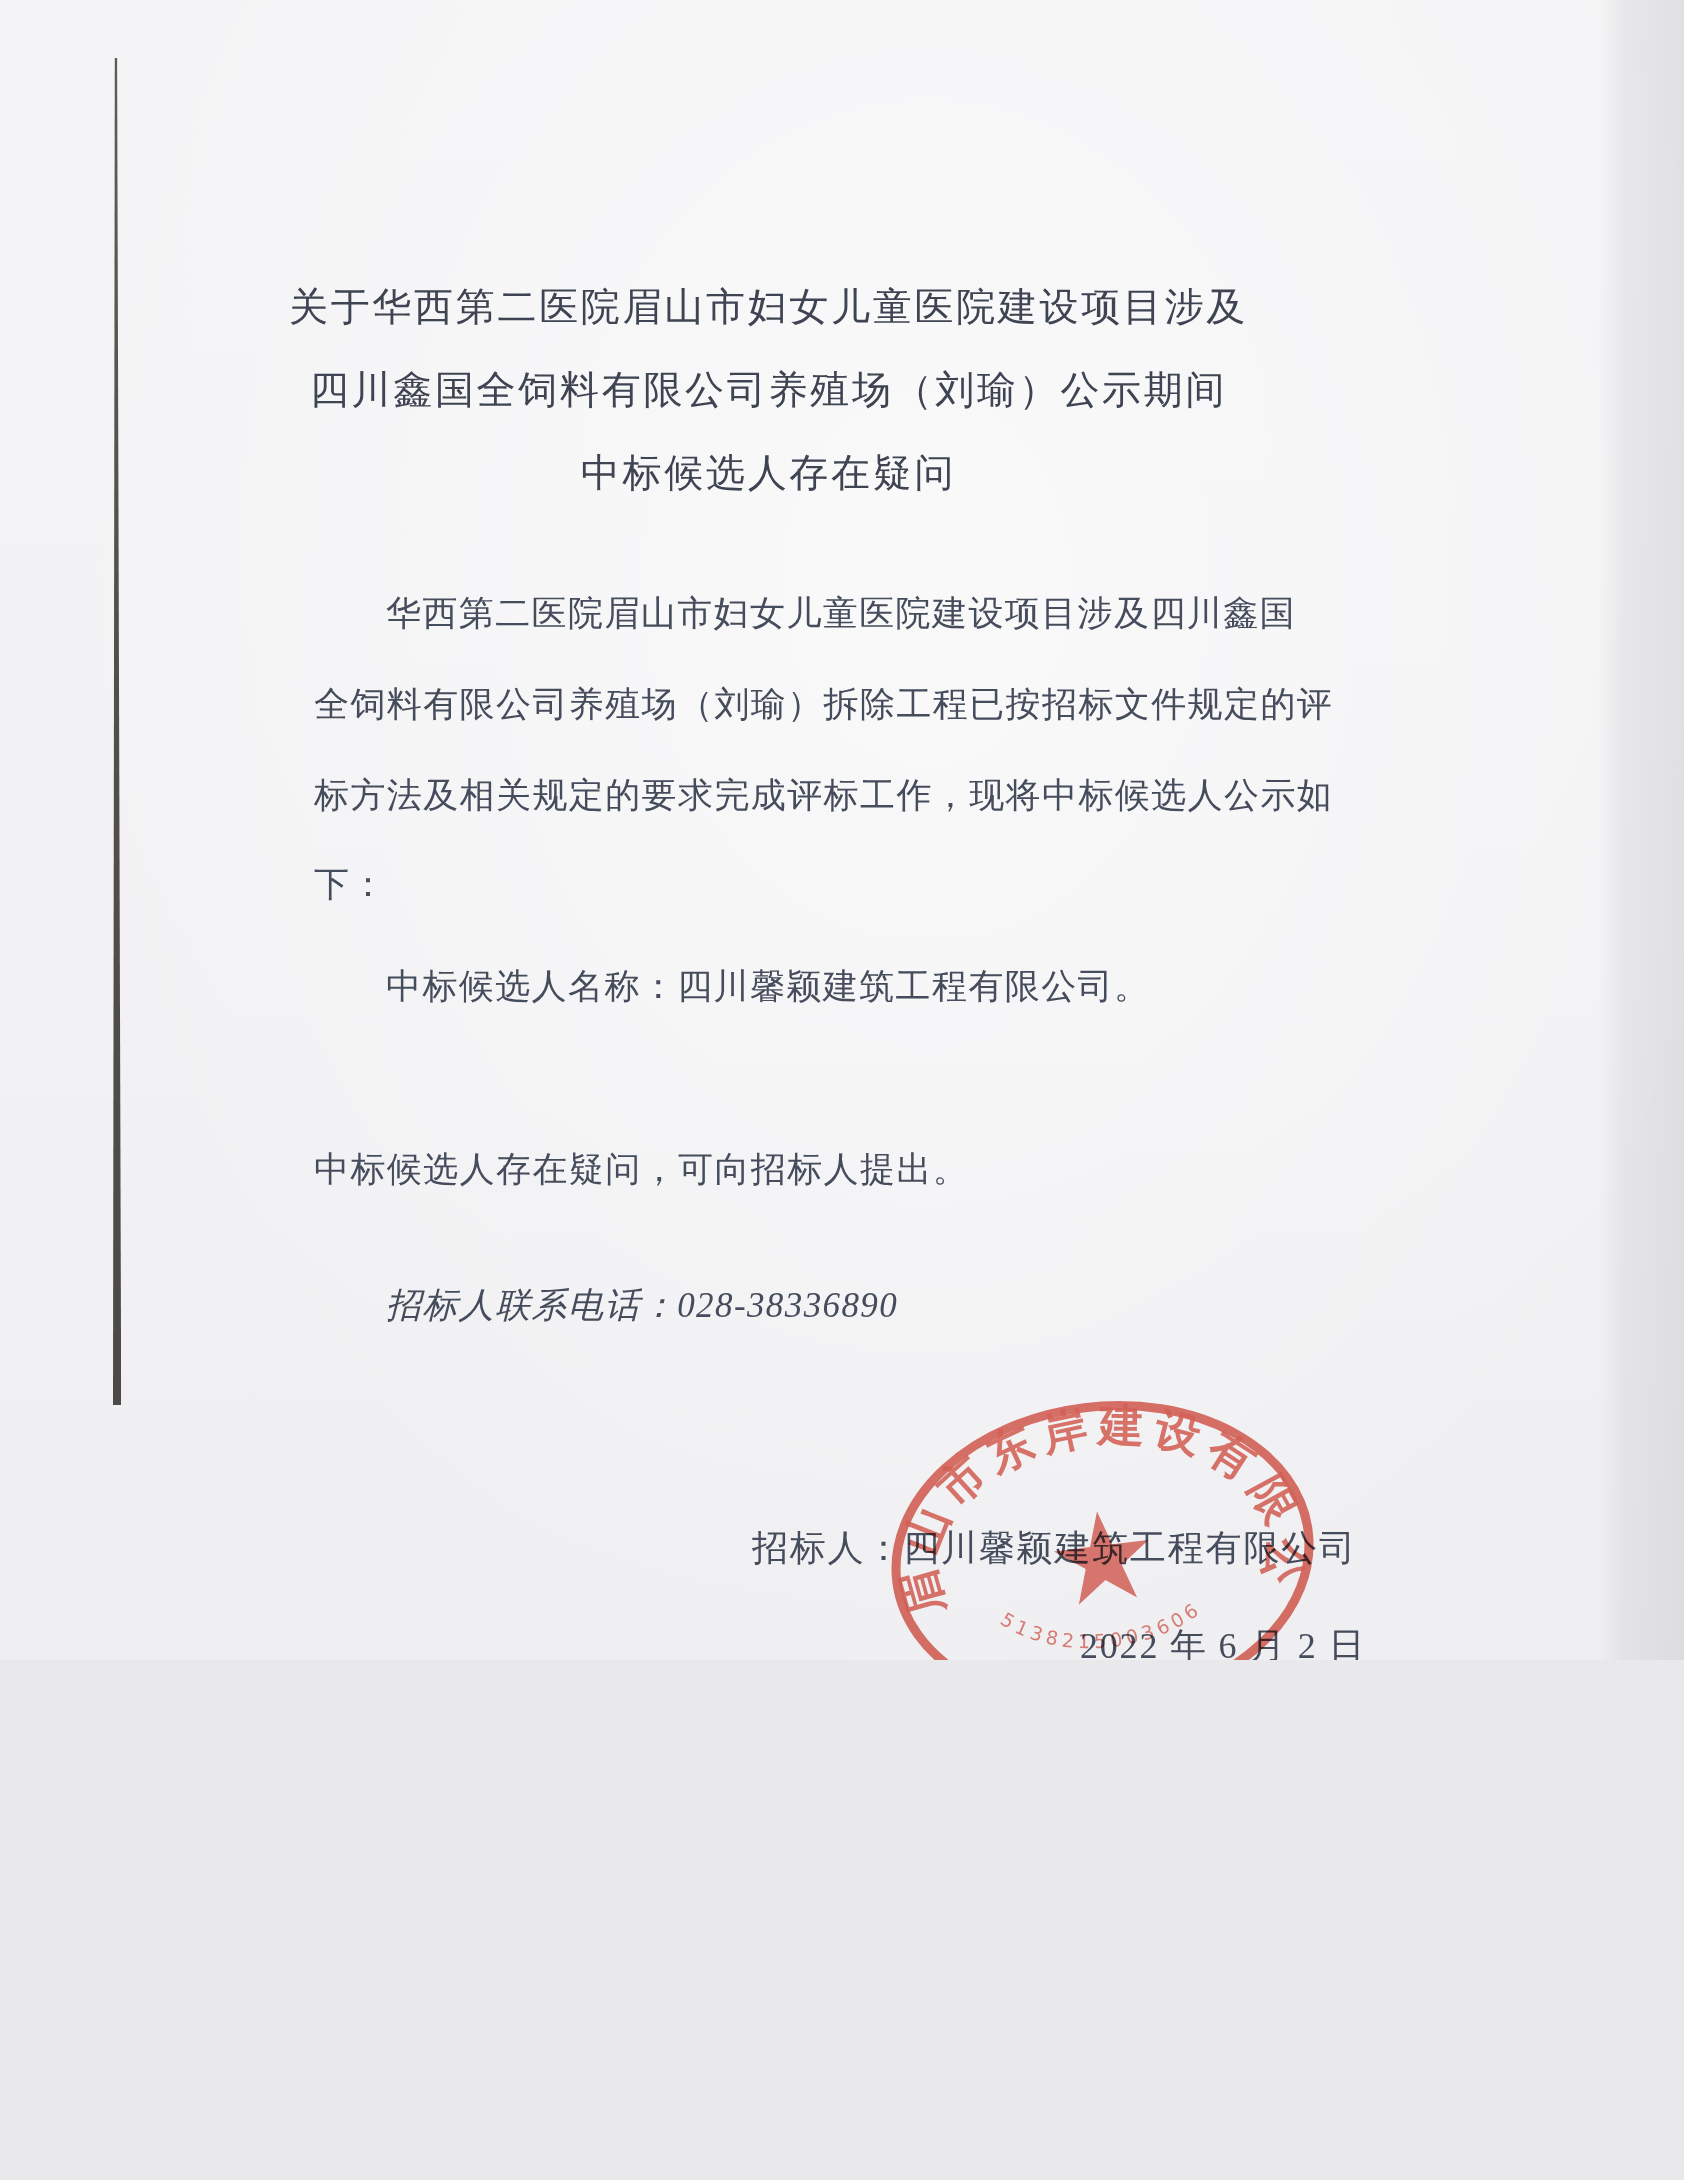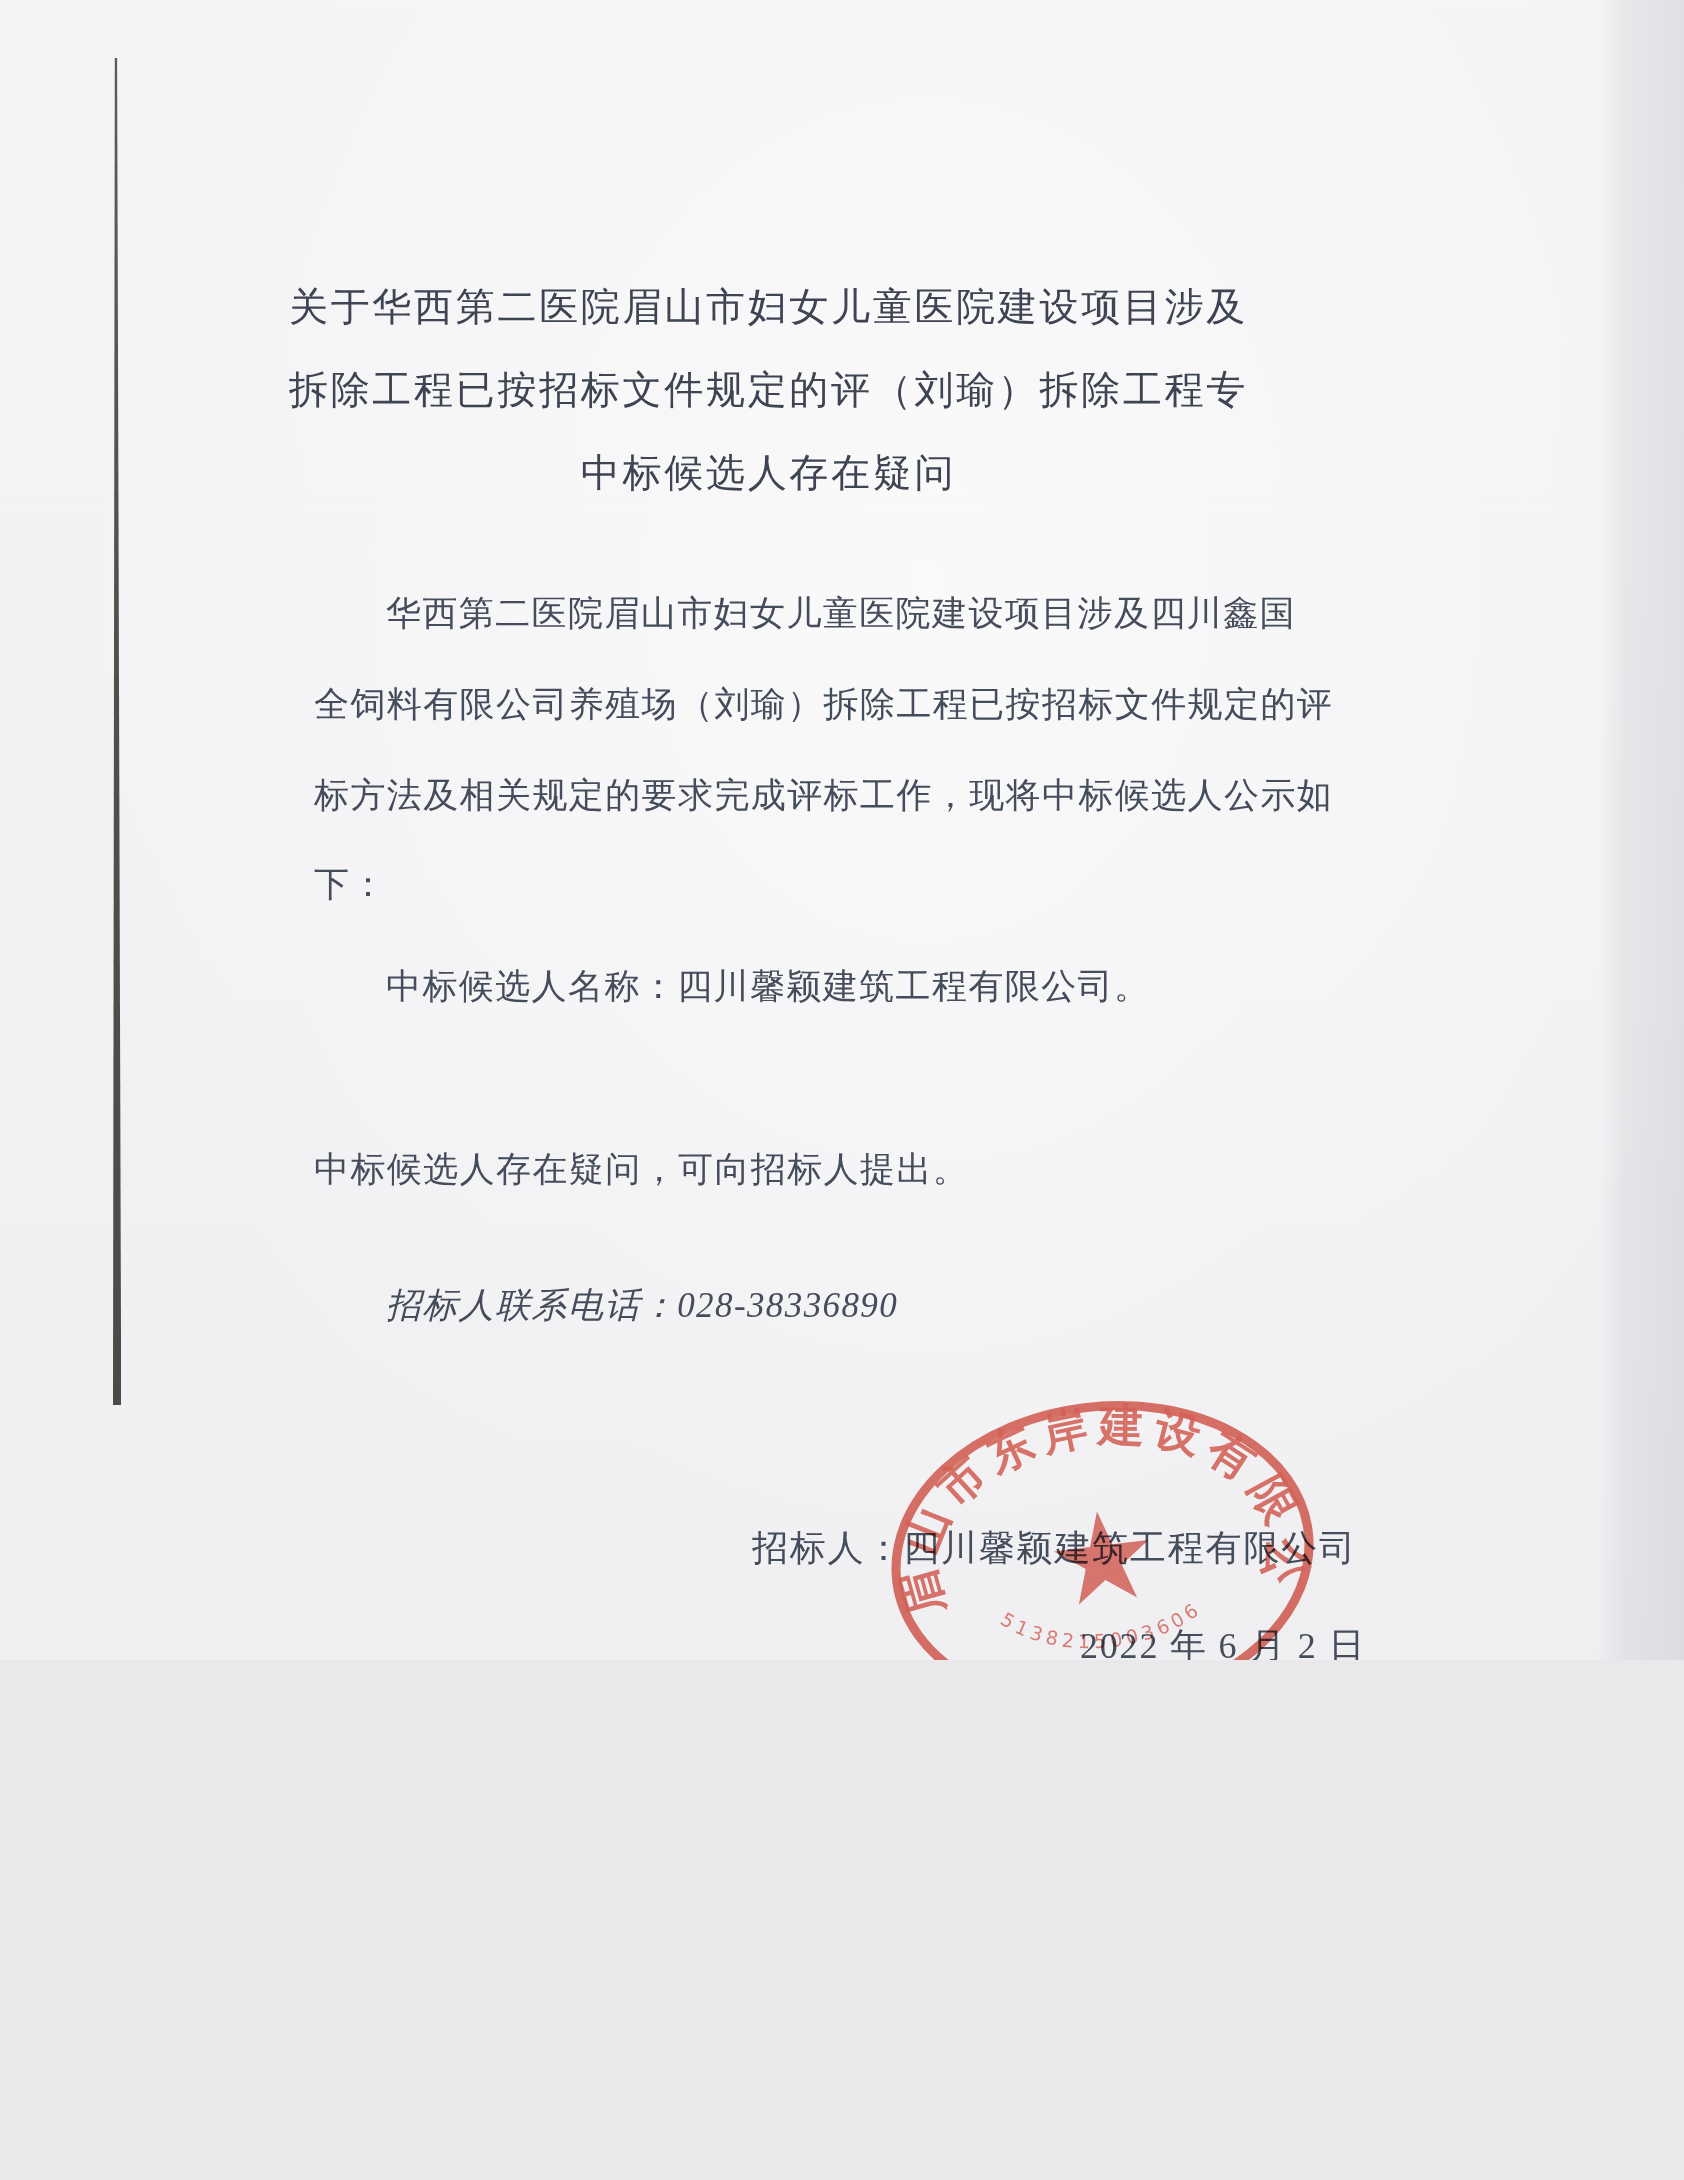--- a/index.html
+++ b/index.html
@@ -63,21 +63,21 @@
 <div class="scan">
 
   <div class="right-band"></div>
   <div class="below-strip"></div>
   <div class="left-edge-line"></div>
   <div class="corner-white"></div>
   <div class="bottom-edge-strip"></div>
 
   <div class="doc-title">
     <div>关于华西第二医院眉山市妇女儿童医院建设项目涉及</div>
-    <div>拆除工程已按招标文件规定的评（刘瑜）拆除工程专</div>
+    <div>四川鑫国全饲料有限公司养殖场（刘瑜）公示期间</div>
     <div>中标候选人存在疑问</div>
   </div>
 
   <div class="t body-line x-indent" style="top:592px;font-family:Liberation Serif, serif;">华西第二医院眉山市妇女儿童医院建设项目涉及四川鑫国</div>
   <div class="t body-line x-margin" style="top:683px;">全饲料有限公司养殖场（刘瑜）拆除工程已按招标文件规定的评</div>
   <div class="t body-line x-margin" style="top:774px;">标方法及相关规定的要求完成评标工作，现将中标候选人公示如</div>
   <div class="t body-line x-margin" style="top:863px;">下：</div>
 
   <div class="t body-line x-indent" style="top:965px;">中标候选人名称：四川馨颖建筑工程有限公司。</div>
 

